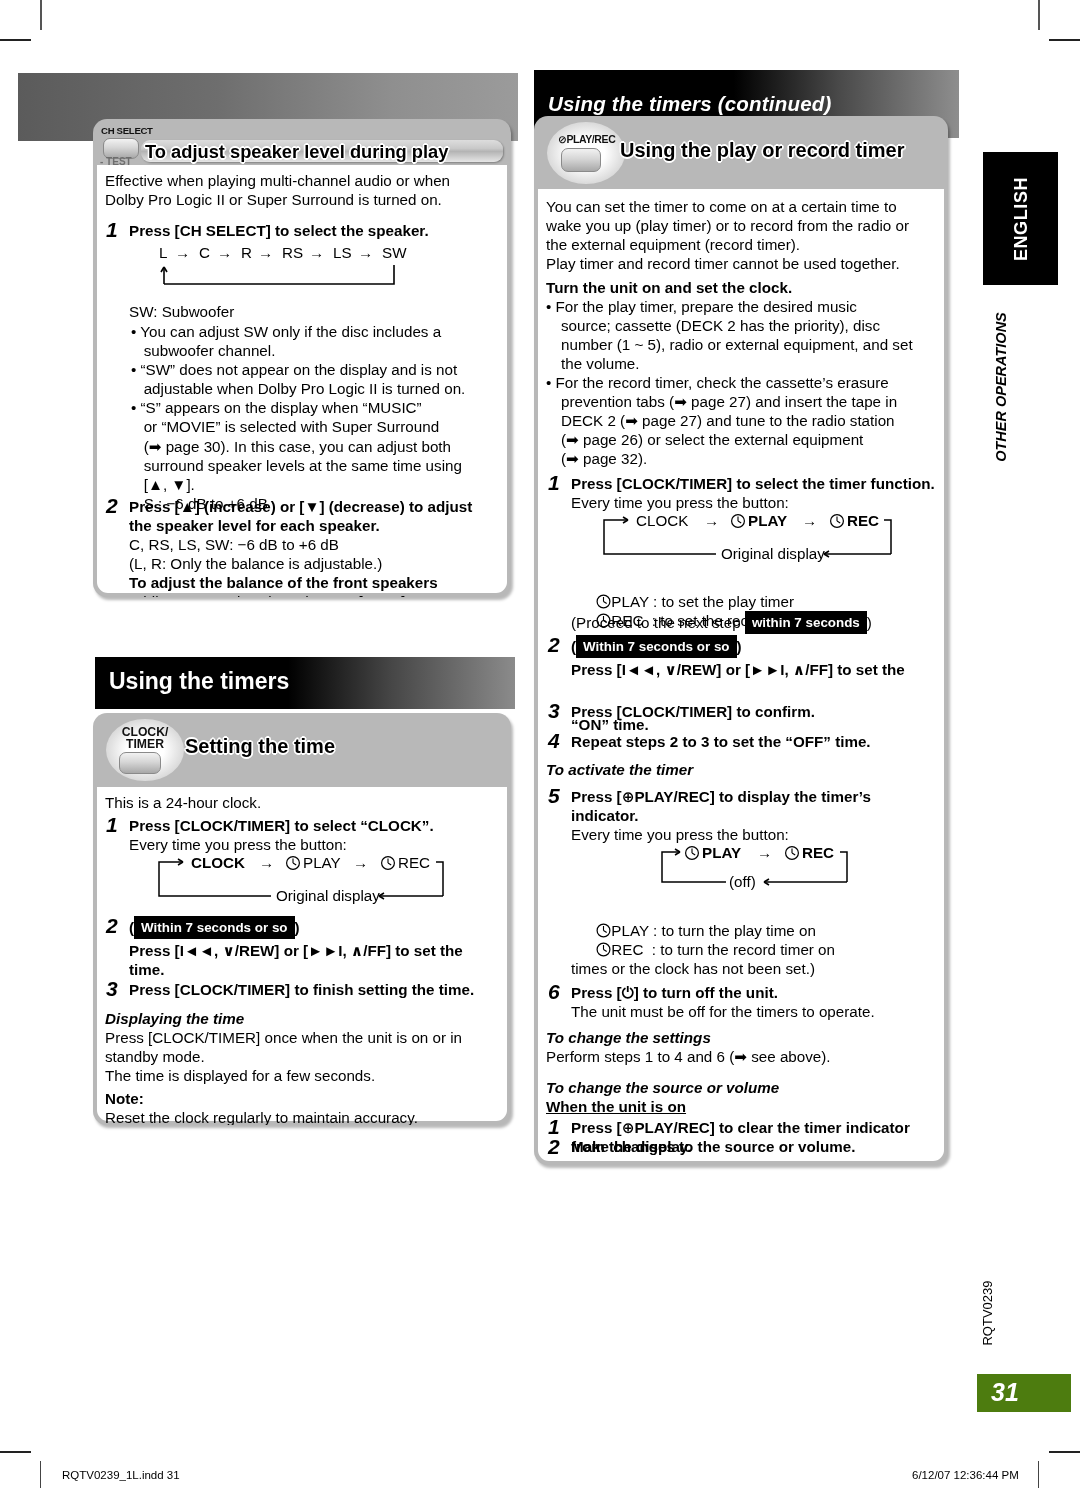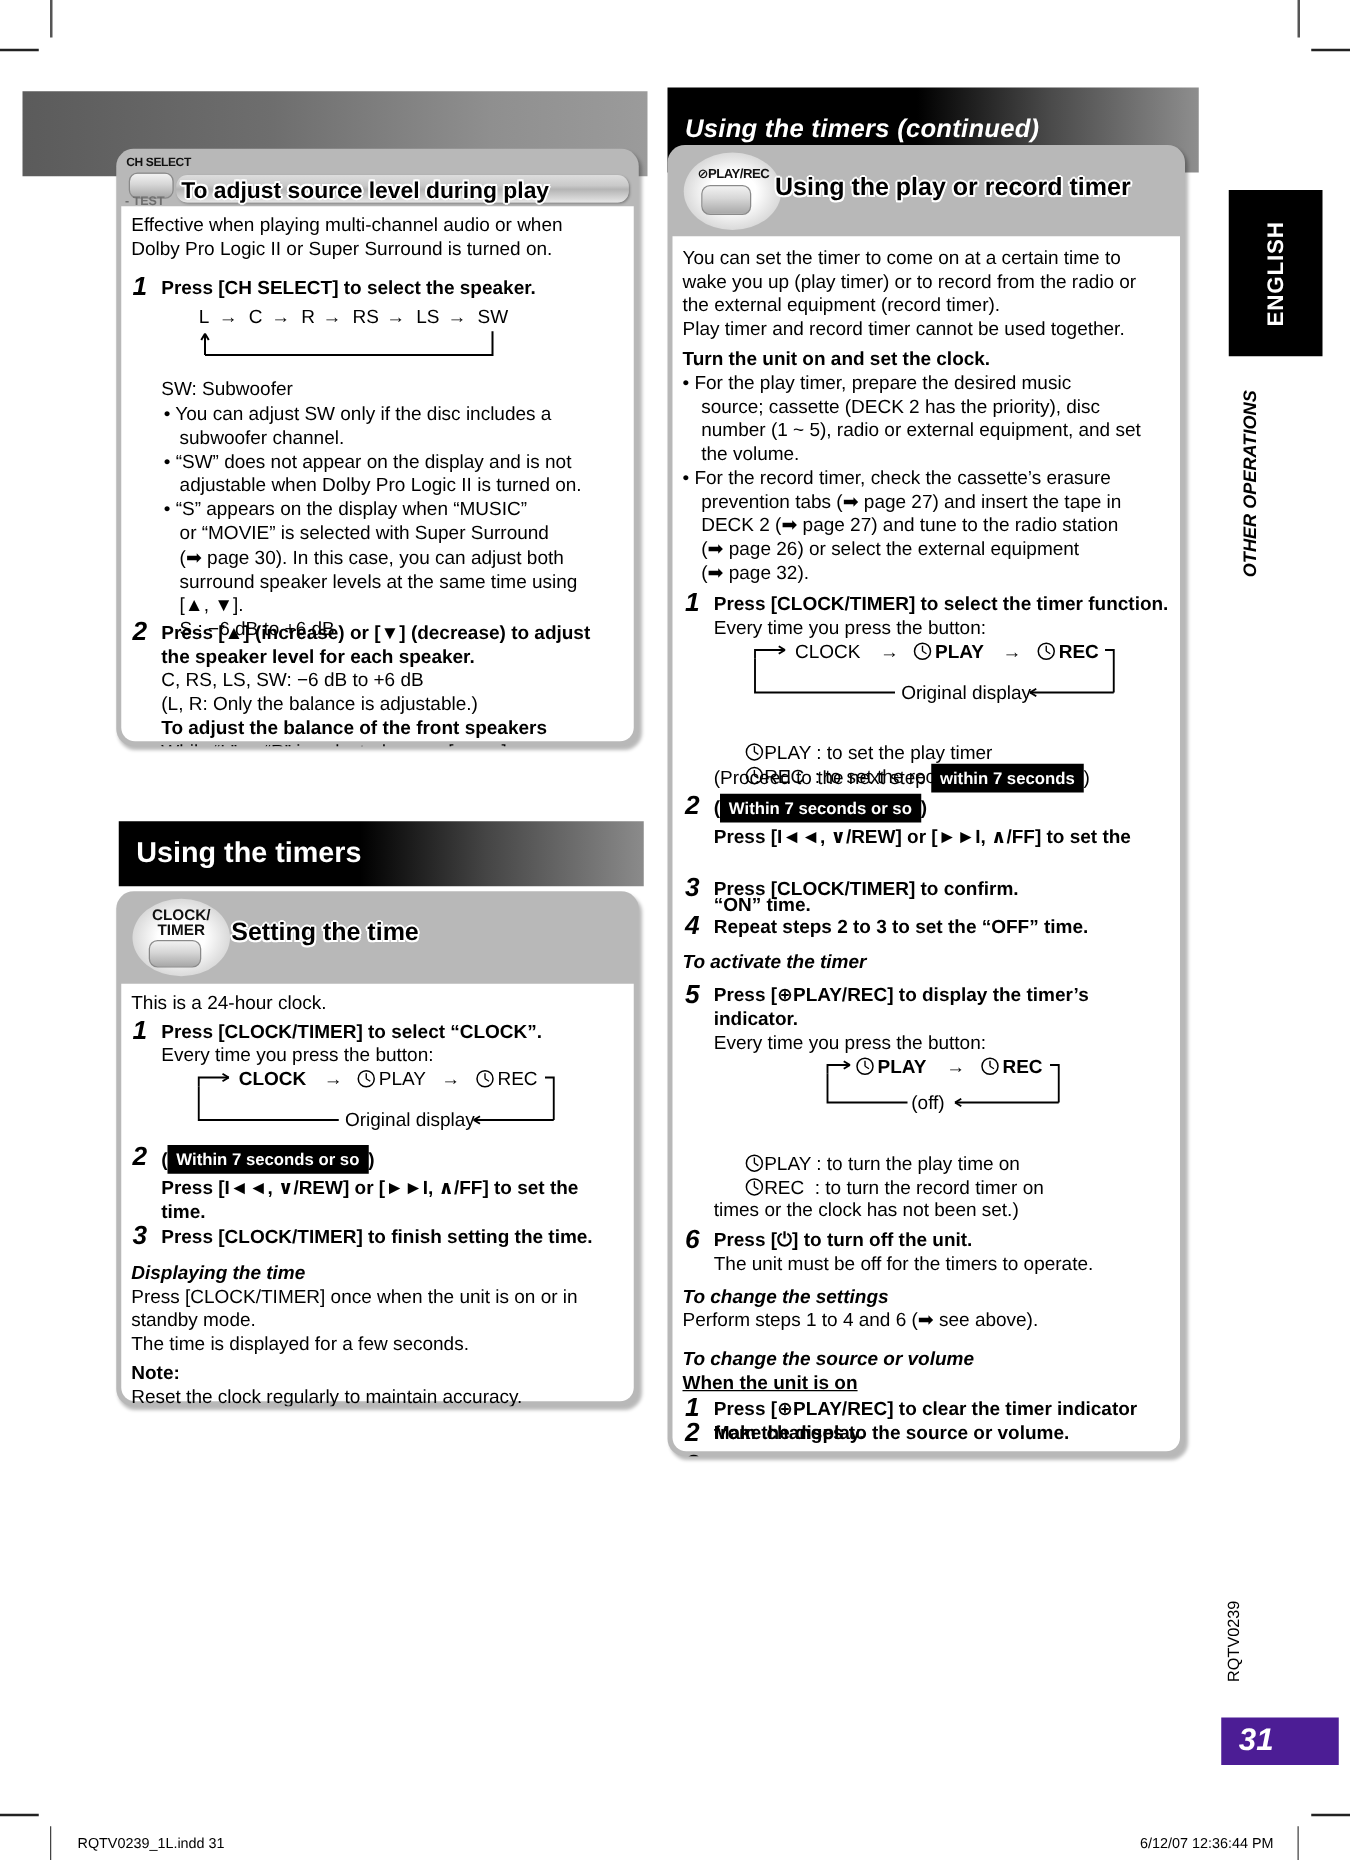--- a/index.html
+++ b/index.html
@@ -73,21 +73,21 @@
     transform:translate(-50%,-50%) rotate(-90deg);
     color:#fff;font-weight:bold;font-size:18px;letter-spacing:.6px;white-space:nowrap;}
   .otherops{position:absolute;left:984px;top:292px;width:34px;height:190px;}
   .otherops span{position:absolute;left:50%;top:50%;
     transform:translate(-50%,-50%) rotate(-90deg);
     font-weight:bold;font-style:italic;font-size:14.5px;white-space:nowrap;}
 
   .rqtv{position:absolute;left:975px;top:1258px;width:24px;height:110px;}
   .rqtv span{position:absolute;left:50%;top:50%;
     transform:translate(-50%,-50%) rotate(-90deg);font-size:13px;white-space:nowrap;}
-  .pageno{position:absolute;left:977px;top:1374px;width:94px;height:38px;background:#4c1d95;}
+  .pageno{position:absolute;left:977px;top:1374px;width:94px;height:38px;background:#4d7c0f;}
   .pageno span{position:absolute;left:14px;top:50%;transform:translateY(-52%);
     color:#fff;font-style:italic;font-weight:bold;font-size:25px;}
 
   
   .ftline{position:absolute;background:#444;width:1px;}
   .ftxt{position:absolute;font-size:11.5px;white-space:nowrap;}
 
   
   svg{position:absolute;overflow:visible;}
   .dtxt{font-family:"Liberation Sans","DejaVu Sans",sans-serif;font-size:15.2px;fill:#000;}
@@ -109,21 +109,21 @@
   </div>
 
   <div class="panel" style="left:93px;top:119px;width:418px;height:478px;">
     <div class="body" style="top:46px;"></div>
 
     <div class="btnlabel" style="left:8px;top:7px;font-size:9.6px;letter-spacing:-.3px;">CH SELECT</div>
     <div class="btnkey" style="left:10px;top:19px;width:34px;height:19px;"></div>
     <div class="btnlabel" style="left:7px;top:38px;font-size:10px;color:#6e6e6e;">- TEST</div>
 
     <div class="plate" style="left:48px;top:21px;width:362px;height:22px;"></div>
-    <div class="ptitle" style="left:52px;top:22px;font-size:18.3px;">To adjust source level during play</div>
+    <div class="ptitle" style="left:52px;top:22px;font-size:18.3px;">To adjust speaker level during play</div>
 
     <div class="t" style="left:12px;top:52px;">Effective when playing multi-channel audio or when</div>
     <div class="t" style="left:12px;top:71px;">Dolby Pro Logic II or Super Surround is turned on.</div>
 
     <div class="num" style="left:13px;top:99px;">1</div>
     <div class="t b" style="left:36px;top:102px;">Press [CH SELECT] to select the speaker.</div>
 
     <svg width="330" height="62" style="left:66px;top:124px;">
       <text class="dtxt" x="0" y="15">L</text>
       <text class="dtxt" x="16" y="15">→</text>

